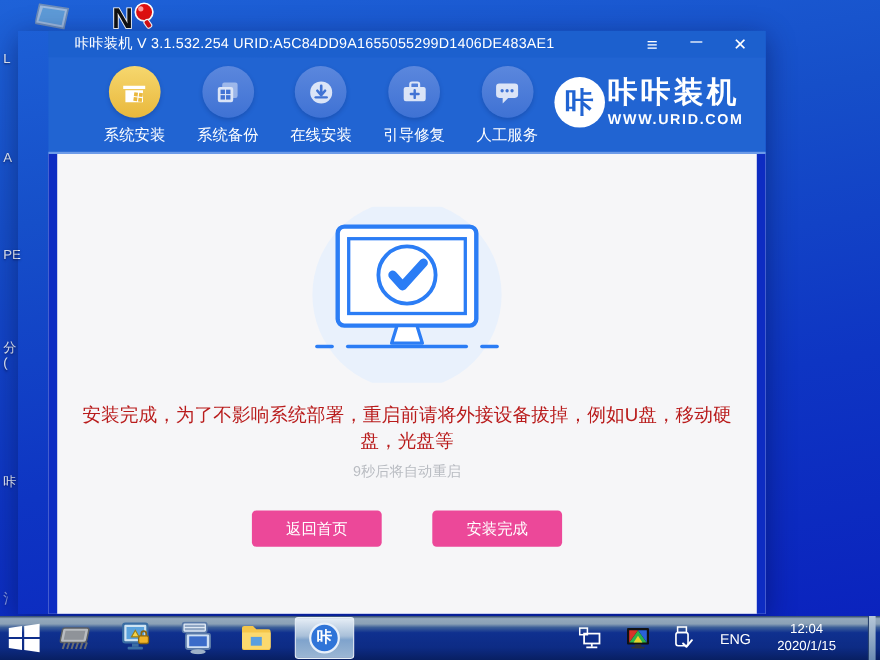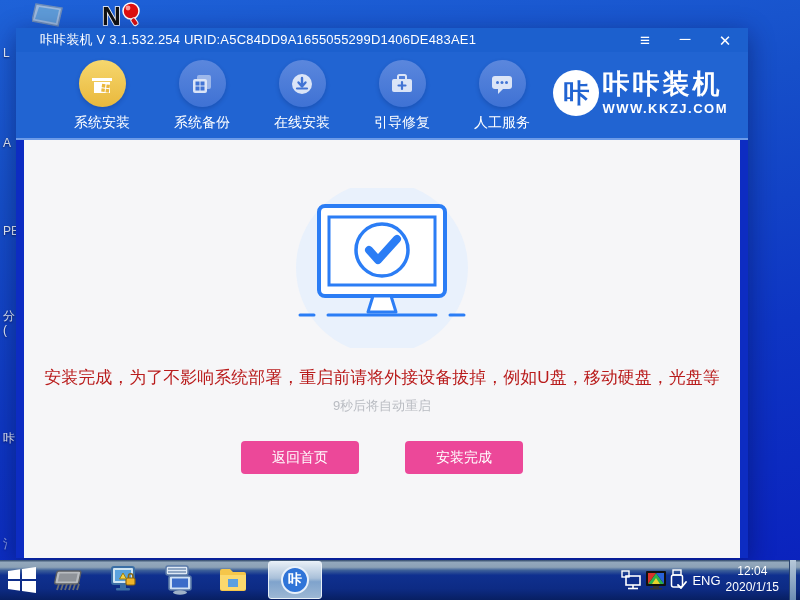--- a/index.html
+++ b/index.html
@@ -11,22 +11,22 @@
   }
 
   
   .desktop-frag { position:absolute; left:3px; color:#eaf1fb; font-size:12px; text-shadow:0 1px 2px rgba(0,0,40,.6); white-space:nowrap; }
   .frag-dim { opacity:.55; }
 
   .top-icon-pc { position:absolute; left:32px; top:2px; width:34px; height:25px; }
   .top-icon-n { position:absolute; left:100px; top:1px; width:44px; height:27px; }
 
   
-  .window { position:absolute; left:16px; top:28px; width:732px; height:530px;
-    box-shadow:0 6px 24px rgba(0,10,60,.45); display:flex; flex-direction:column; }
+  .window { position:absolute; left:16px; top:28px; width:680px; height:530px;
+    box-shadow:0 6px 24px rgba(0,10,60,.45); display:flex; flex-direction:column;padding-left:28px; }
 
   .titlebar { height:24px; background:#1c60ce; color:#fff; display:flex; align-items:center;
     padding:0 14px 0 24px; font-size:13px; flex:0 0 auto; }
   .titlebar .title { letter-spacing:.2px; }
   .win-controls { margin-left:auto; display:flex; gap:22px; align-items:center; }
   .win-btn { color:#fff; font-size:15px; line-height:1; cursor:default; width:18px; text-align:center; }
   .win-btn.menu { font-size:17px; font-weight:bold; }
   .win-btn.min { font-weight:bold; transform:translateY(-2px); }
 
   
@@ -65,21 +65,21 @@
   .taskbar { position:absolute; left:0; bottom:0; width:800px; height:40px;
     background:linear-gradient(180deg,#2c4568 0%,#93a8bc 6%,#8ba1b6 18%,#3c5f99 26%,#0f308f 38%,#0d2b84 72%,#081f62 100%);
     display:flex; align-items:center; }
   .tb-start { width:44px; height:40px; display:flex; align-items:center; justify-content:center; cursor:pointer; }
   .tb-icon { width:40px; height:40px; display:flex; align-items:center; justify-content:center; cursor:pointer; margin:0 7px; }
   .tb-kaka { width:54px; height:38px; margin:1px 0 1px 8px; border-radius:3px; cursor:pointer;
     background:linear-gradient(180deg,#e6eef6 0%,#a9c0d9 45%,#7fa3cc 55%,#9cb7d4 100%);
     border:1px solid #e8f0f8; display:flex; align-items:center; justify-content:center; }
   .kaka-circle { width:28px; height:28px; border-radius:50%; background:#2f74d8; border:2px solid #e8f0fa;
     color:#fff; font-size:14px; font-weight:bold; display:flex; align-items:center; justify-content:center; }
-  .tray { margin-left:auto; display:flex; align-items:center; gap:2px; padding-right:4px; }
+  .tray { margin-left:auto; display:flex; align-items:center; gap:21px; padding-right:4px; }
   .tray-lang { color:#fff; font-size:13px; margin:0 3px; cursor:pointer; }
   .tray-clock { color:#fff; font-size:12px; text-align:center; line-height:1.3; cursor:pointer; padding-right:8px; }
   .show-desktop { width:7px; height:40px; background:linear-gradient(180deg,#b7c8d8,#6c8cb4); border-left:1px solid #2a4470; cursor:pointer; }
 </style>
 </head>
 <body>
 
 <svg class="top-icon-pc" viewBox="0 0 34 25">
   <polygon points="4,2 30,6 26,24 0,19" fill="#9db9dd" stroke="#6d8cb8" stroke-width="1.5"></polygon>
   <polygon points="7,5 27,8 24,21 3,17" fill="#5e9bd8"></polygon>
@@ -178,21 +178,21 @@
             </g>
         </svg>
       </div>
       <div class="nav-label">人工服务</div>
     </div>
 
     <div class="brand">
       <div class="brand-circle">咔</div>
       <div class="brand-text">
         <div class="brand-name">咔咔装机</div>
-        <div class="brand-site">WWW.KKZJ.COM</div>
+        <div class="brand-site">WWW.URID.COM</div>
       </div>
     </div>
   </div>
 
   <div class="content">
 
     <svg class="illustration" width="220" height="160" viewBox="0 0 220 160">
       <circle cx="110" cy="80" r="86" fill="#e9f1fc"></circle>
       <g>
         <rect x="60" y="36" width="14" height="14" rx="2" fill="#c3d9f9"></rect>

